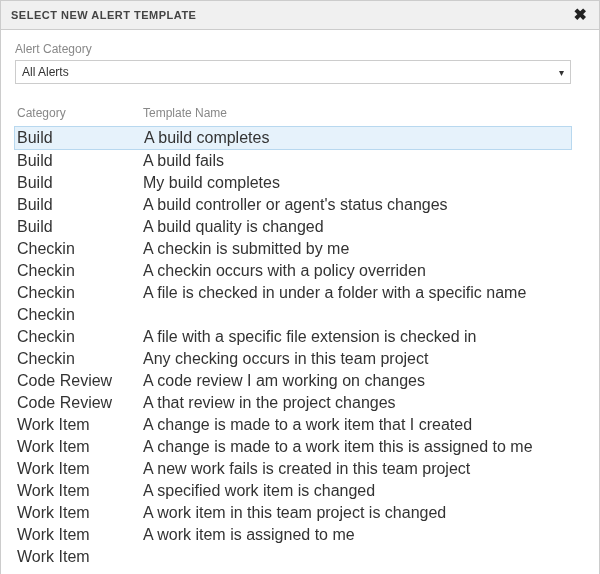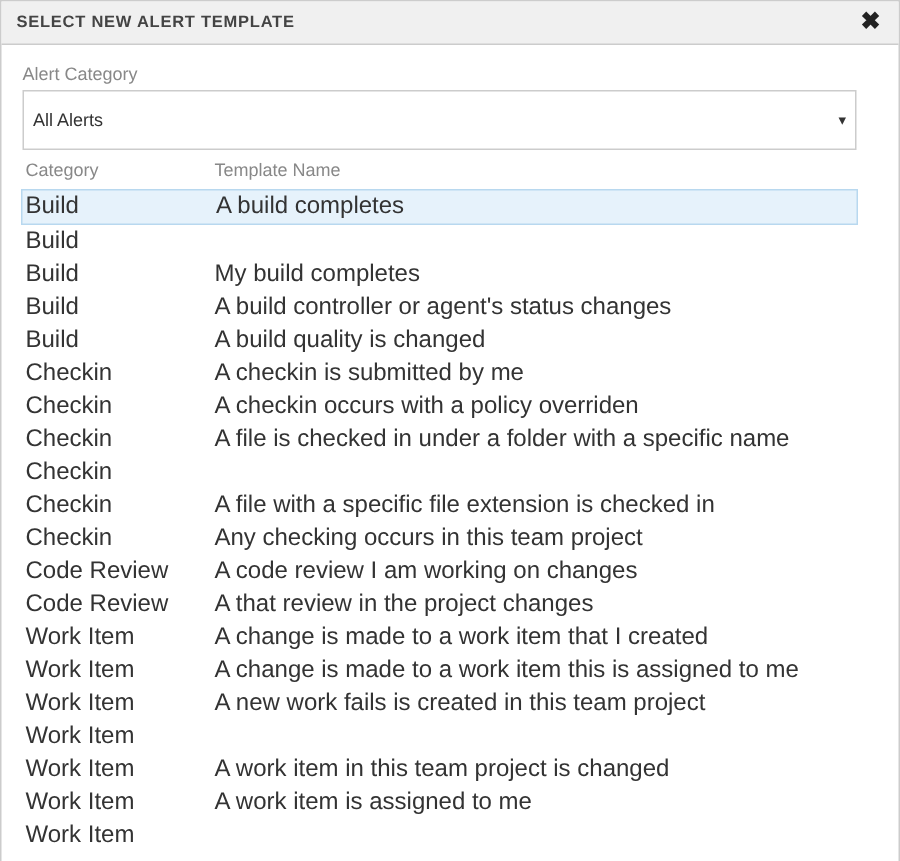--- a/index.html
+++ b/index.html
@@ -46,28 +46,28 @@
     font-size: 12px;
   }
   .dropdown {
     border: 1px solid #ccc;
     background: #fff;
     padding: 4px 6px;
     display: flex;
     align-items: center;
     justify-content: space-between;
     cursor: pointer;
-    height: 40px;
+    height: 24px;
   }
   .dropdown .caret {
     font-size: 10px;
     color: #333;
   }
   .table-wrap {
-    margin-top: 4px;
+    margin-top: 20px;
   }
   .thead {
     display: flex;
     color: #888;
     padding: 2px 0 6px 0;
     font-size: 12px;
   }
   .col-cat { width: 128px; padding-left: 2px;}
   .col-name { flex: 1; }
   .tbody { }
@@ -117,20 +117,21 @@
         <div class="col-cat">Category</div>
         <div class="col-name">Template Name</div>
       </div>
       <div class="tbody" id="tbody">
           <div class="row selected">
             <div class="col-cat">Build</div>
             <div class="col-name">A build completes</div>
           </div>
           <div class="row">
             <div class="col-cat">Build</div>
+            <div class="col-name">A build fails</div>
           </div>
           <div class="row">
             <div class="col-cat">Build</div>
             <div class="col-name">My build completes</div>
           </div>
           <div class="row">
             <div class="col-cat">Build</div>
             <div class="col-name">A build controller or agent's status changes</div>
           </div>
           <div class="row">
@@ -175,20 +176,21 @@
           <div class="row">
             <div class="col-cat">Work Item</div>
             <div class="col-name">A change is made to a work item this is assigned to me</div>
           </div>
           <div class="row">
             <div class="col-cat">Work Item</div>
             <div class="col-name">A new work fails is created in this team project</div>
           </div>
           <div class="row">
             <div class="col-cat">Work Item</div>
+            <div class="col-name">A specified work item is changed</div>
           </div>
           <div class="row">
             <div class="col-cat">Work Item</div>
             <div class="col-name">A work item in this team project is changed</div>
           </div>
           <div class="row">
             <div class="col-cat">Work Item</div>
             <div class="col-name">A work item is assigned to me</div>
           </div>
           <div class="row">

